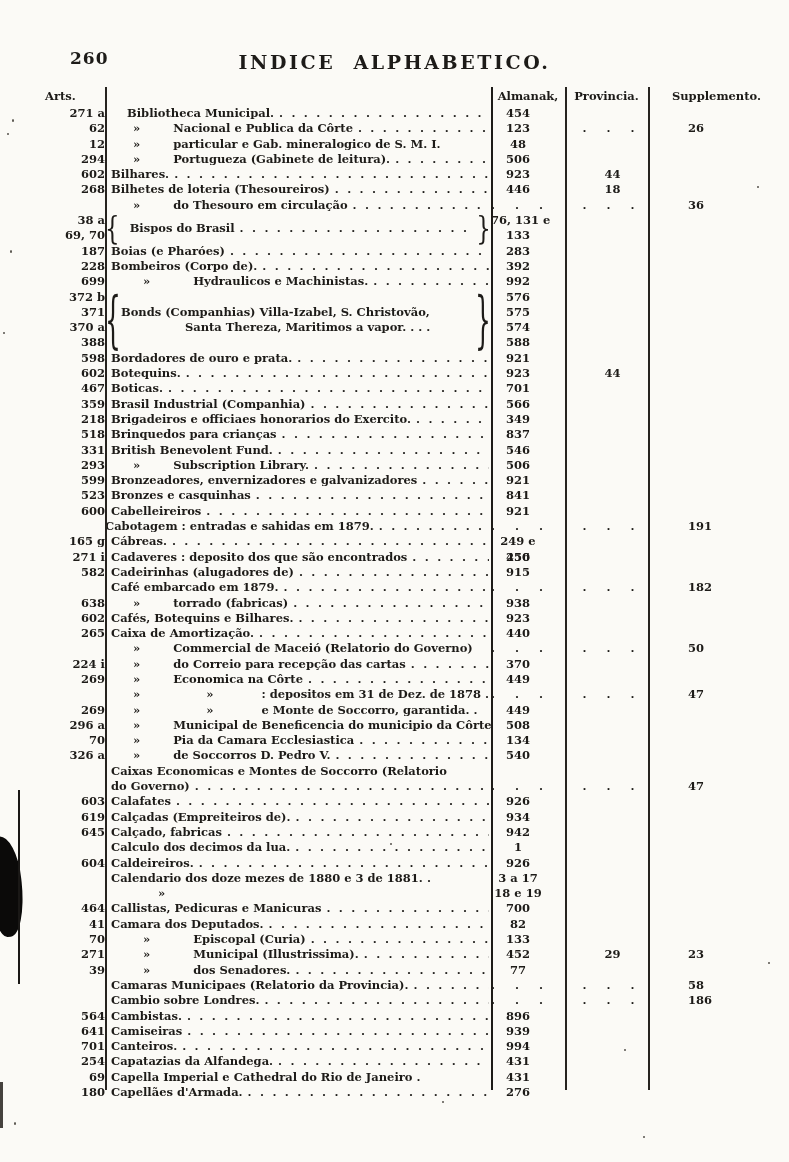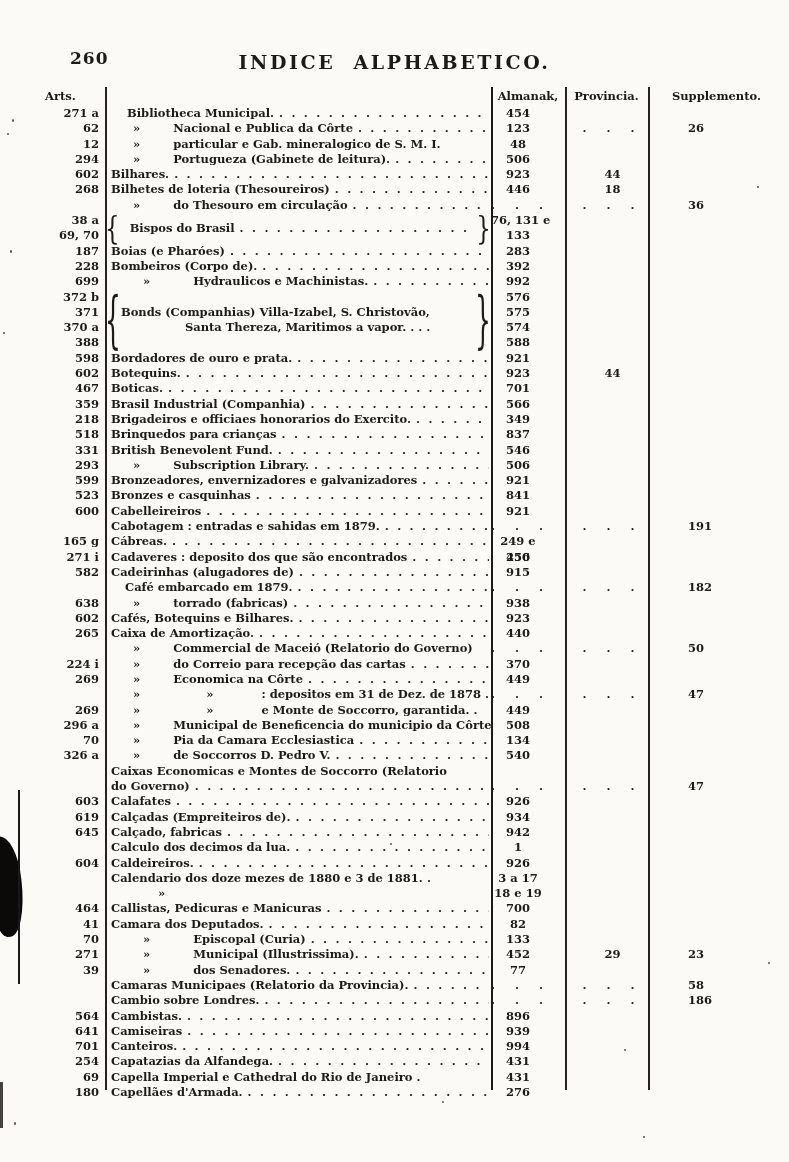--- a/index.html
+++ b/index.html
@@ -19,21 +19,21 @@
   .th-arts{width:61px;text-align:left;padding-left:1px;}
   .th-entry{width:386px;}
   .th-al{width:74px;text-align:center;}
   .th-pr{width:83px;text-align:center;}
   .th-su{width:137px;text-align:center;}
   .vr{position:absolute;top:-19px;width:1.7px;background:#26231f;height:1003px;}
   .vr1{left:61px;} .vr2{left:447px;background:#1d1b18;width:2px;} .vr3{left:521px;} .vr4{left:604px;}
   .row{display:flex;height:15.3px;}
   .row.h2{height:30.6px;} .row.h4{height:61.2px;}
   .cell{line-height:15.3px;box-sizing:border-box;}
-  .c-arts{width:61px;text-align:right;padding-right:6px;white-space:nowrap;}
+  .c-arts{width:61px;text-align:right;white-space:nowrap;}
   .c-entry{width:386px;display:flex;white-space:nowrap;overflow:visible;}
   .c-al{width:74px;text-align:center;padding-right:20px;}
   .c-pr{width:83px;text-align:center;padding-left:12px;}
   .c-su{width:137px;text-align:left;padding-left:40px;}
   .dots{letter-spacing:8px;white-space:nowrap;}
   .lead{flex:1 1 auto;overflow:hidden;white-space:nowrap;letter-spacing:2.2px;margin:0 2px 0 5px;}
   .prefix{white-space:pre;}
   .stack{display:flex;flex-direction:column;justify-content:center;text-align:center;}
   .c-arts.stack{text-align:right;}
   .stack .ln{line-height:15.3px;white-space:nowrap;}
@@ -322,21 +322,21 @@
           <div class="txt" style="margin-left: 6px;">Cabelleireiros</div>
           <div class="lead">. . . . . . . . . . . . . . . . . . . . . . . . . . . . . . . . . . . . . . . . . . . . . . . . . . . . . . . . . . . . . . . . . . . . . . . . . . . . . . . . </div>
         </div>
         <div class="c-al cell">921</div>
         <div class="c-pr cell"></div>
         <div class="c-su cell"></div>
       </div>
       <div class="row">
         <div class="c-arts cell"></div>
         <div class="c-entry cell">
-          <div class="txt" style="margin-left: 6px;">Cabotagem : entradas e sahidas em 1879.</div>
+          <div class="txt" style="">Cabotagem : entradas e sahidas em 1879.</div>
           <div class="lead">. . . . . . . . . . . . . . . . . . . . . . . . . . . . . . . . . . . . . . . . . . . . . . . . . . . . . . . . . . . . . . . . . . . . . . . . . . . . . . . . </div>
         </div>
         <div class="c-al cell dots">. . .</div>
         <div class="c-pr cell dots">. . .</div>
         <div class="c-su cell">191</div>
       </div>
       <div class="row">
         <div class="c-arts cell">165 g</div>
         <div class="c-entry cell">
           <div class="txt" style="margin-left: 6px;">Cábreas.</div>
@@ -362,21 +362,21 @@
           <div class="txt" style="margin-left: 6px;">Cadeirinhas (alugadores de)</div>
           <div class="lead">. . . . . . . . . . . . . . . . . . . . . . . . . . . . . . . . . . . . . . . . . . . . . . . . . . . . . . . . . . . . . . . . . . . . . . . . . . . . . . . . </div>
         </div>
         <div class="c-al cell">915</div>
         <div class="c-pr cell"></div>
         <div class="c-su cell"></div>
       </div>
       <div class="row">
         <div class="c-arts cell"></div>
         <div class="c-entry cell">
-          <div class="txt" style="margin-left: 20px;">Café embarcado em 1879.</div>
+          <div class="txt" style="margin-left: 6px;">Café embarcado em 1879.</div>
           <div class="lead">. . . . . . . . . . . . . . . . . . . . . . . . . . . . . . . . . . . . . . . . . . . . . . . . . . . . . . . . . . . . . . . . . . . . . . . . . . . . . . . . </div>
         </div>
         <div class="c-al cell dots">. . .</div>
         <div class="c-pr cell dots">. . .</div>
         <div class="c-su cell">182</div>
       </div>
       <div class="row">
         <div class="c-arts cell">638</div>
         <div class="c-entry cell">
           <div class="prefix" style="margin-left: 28px;">»</div>

